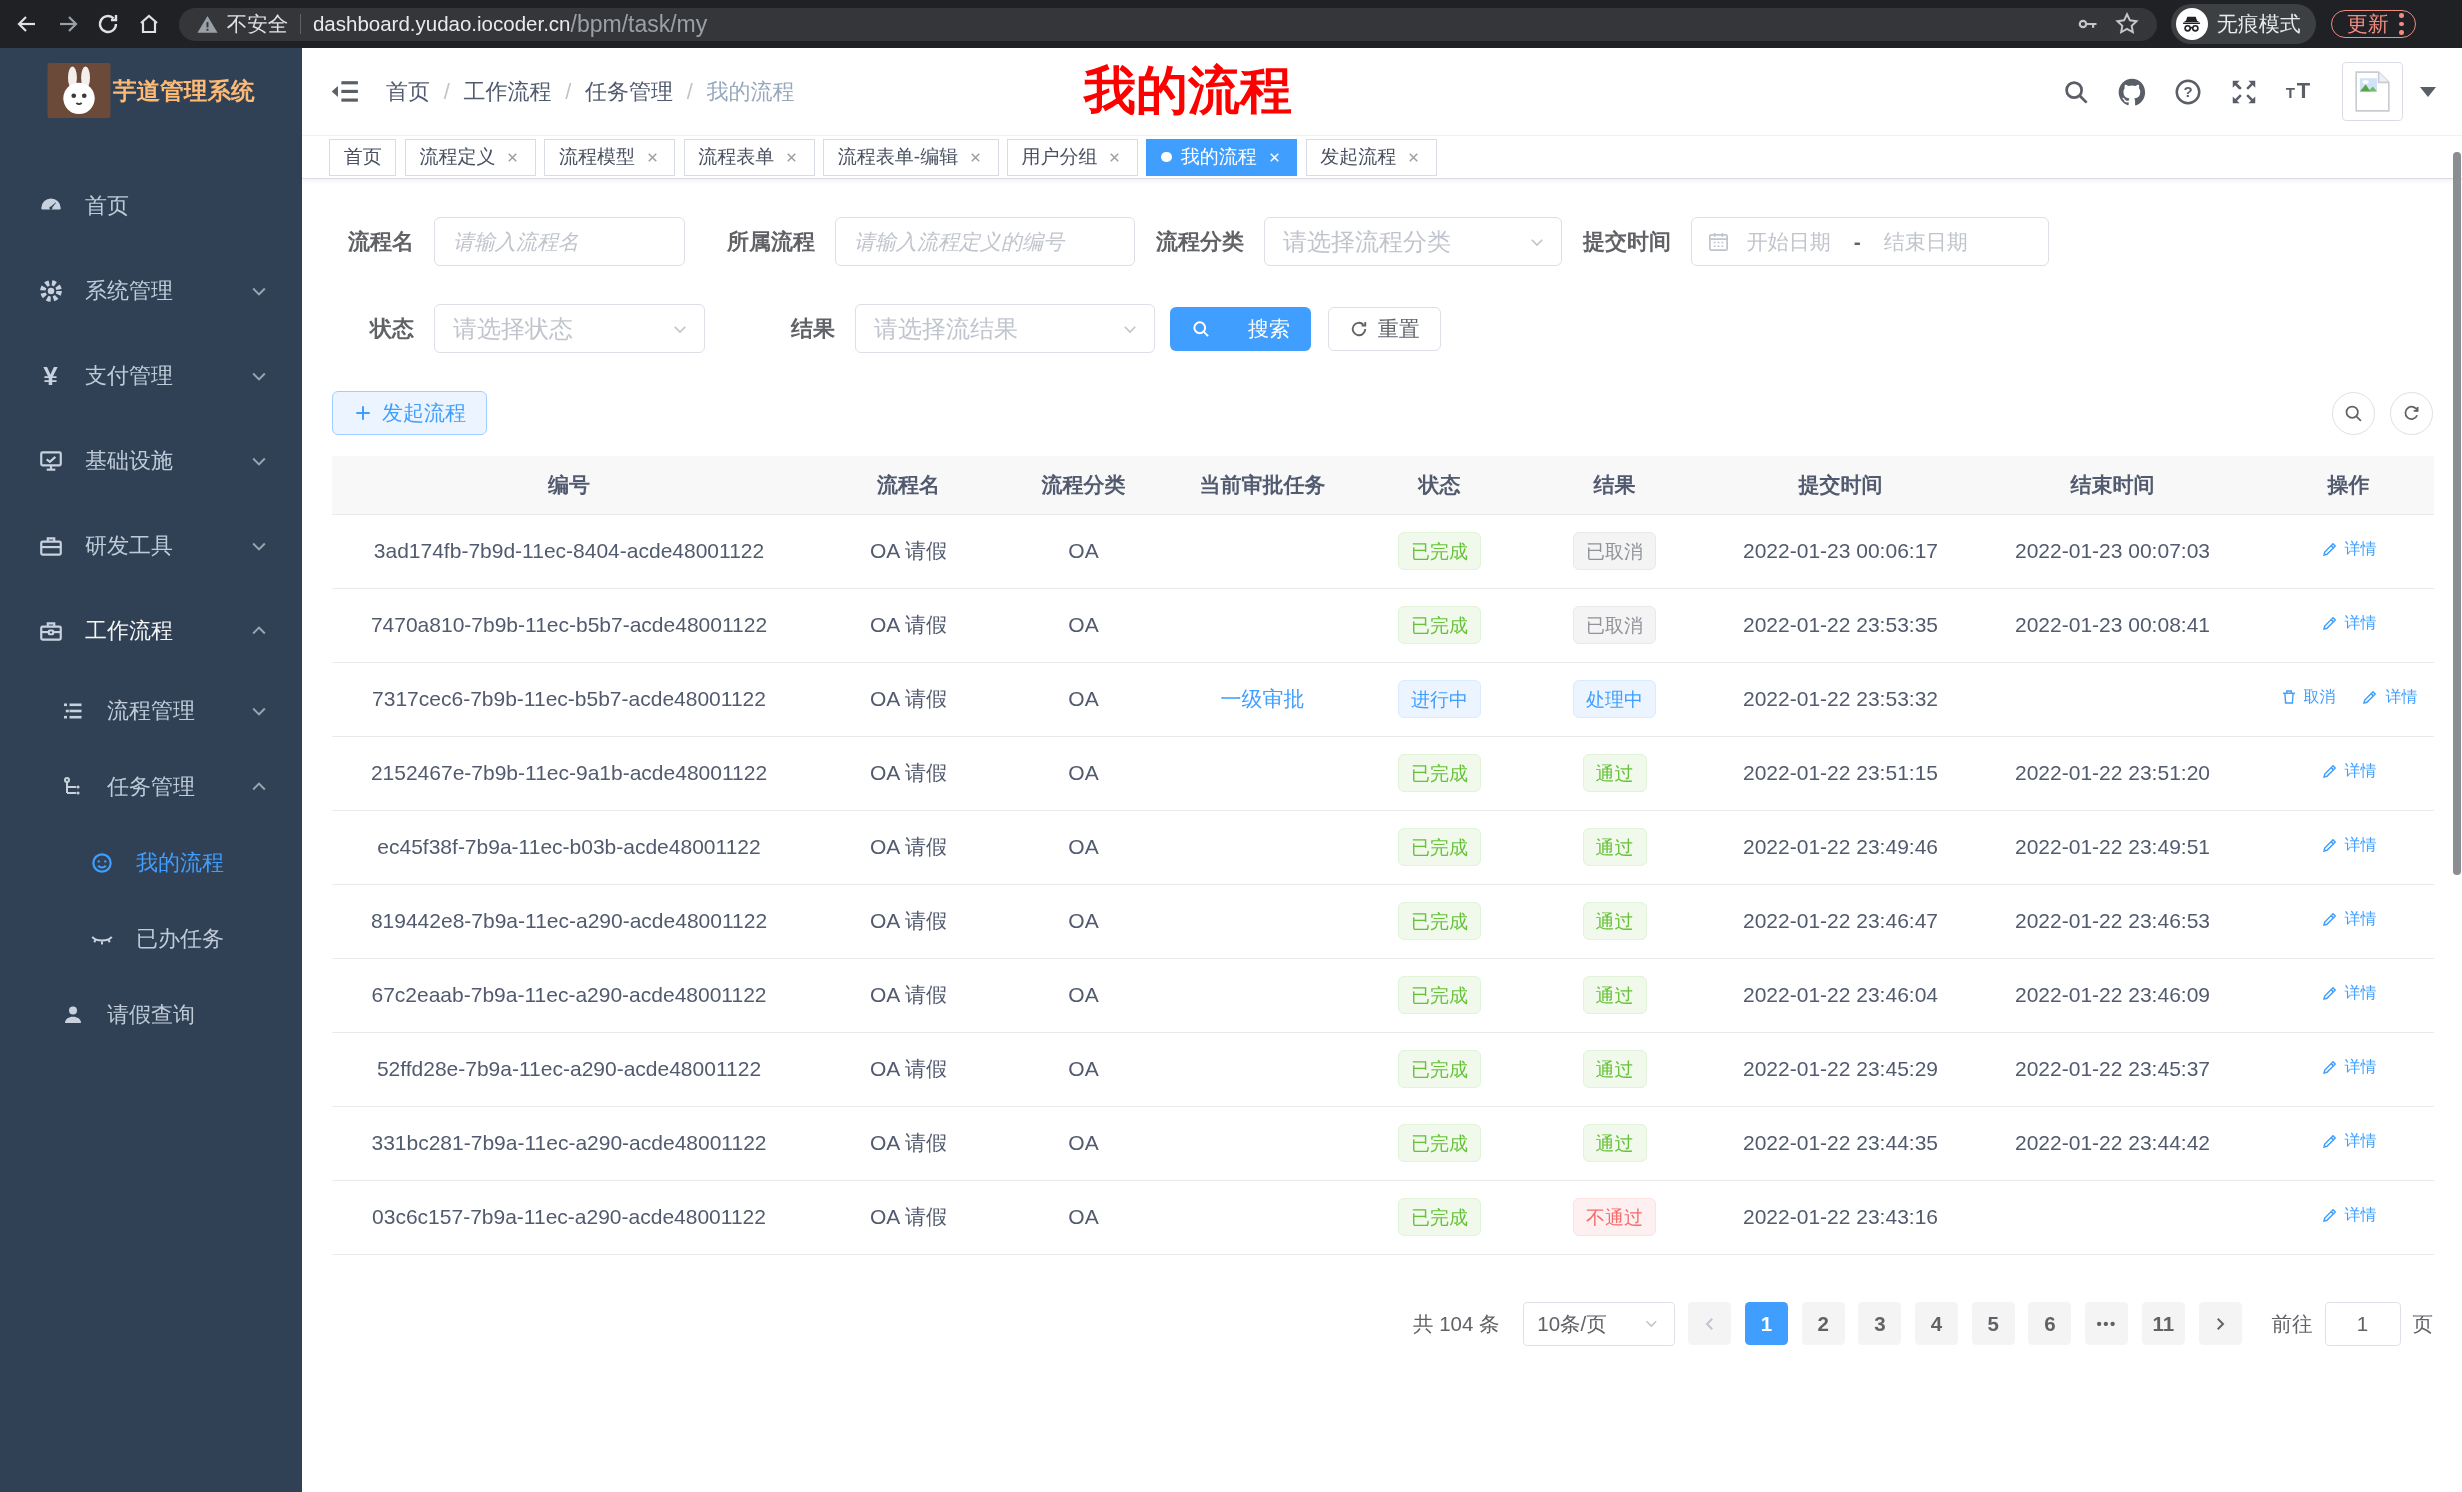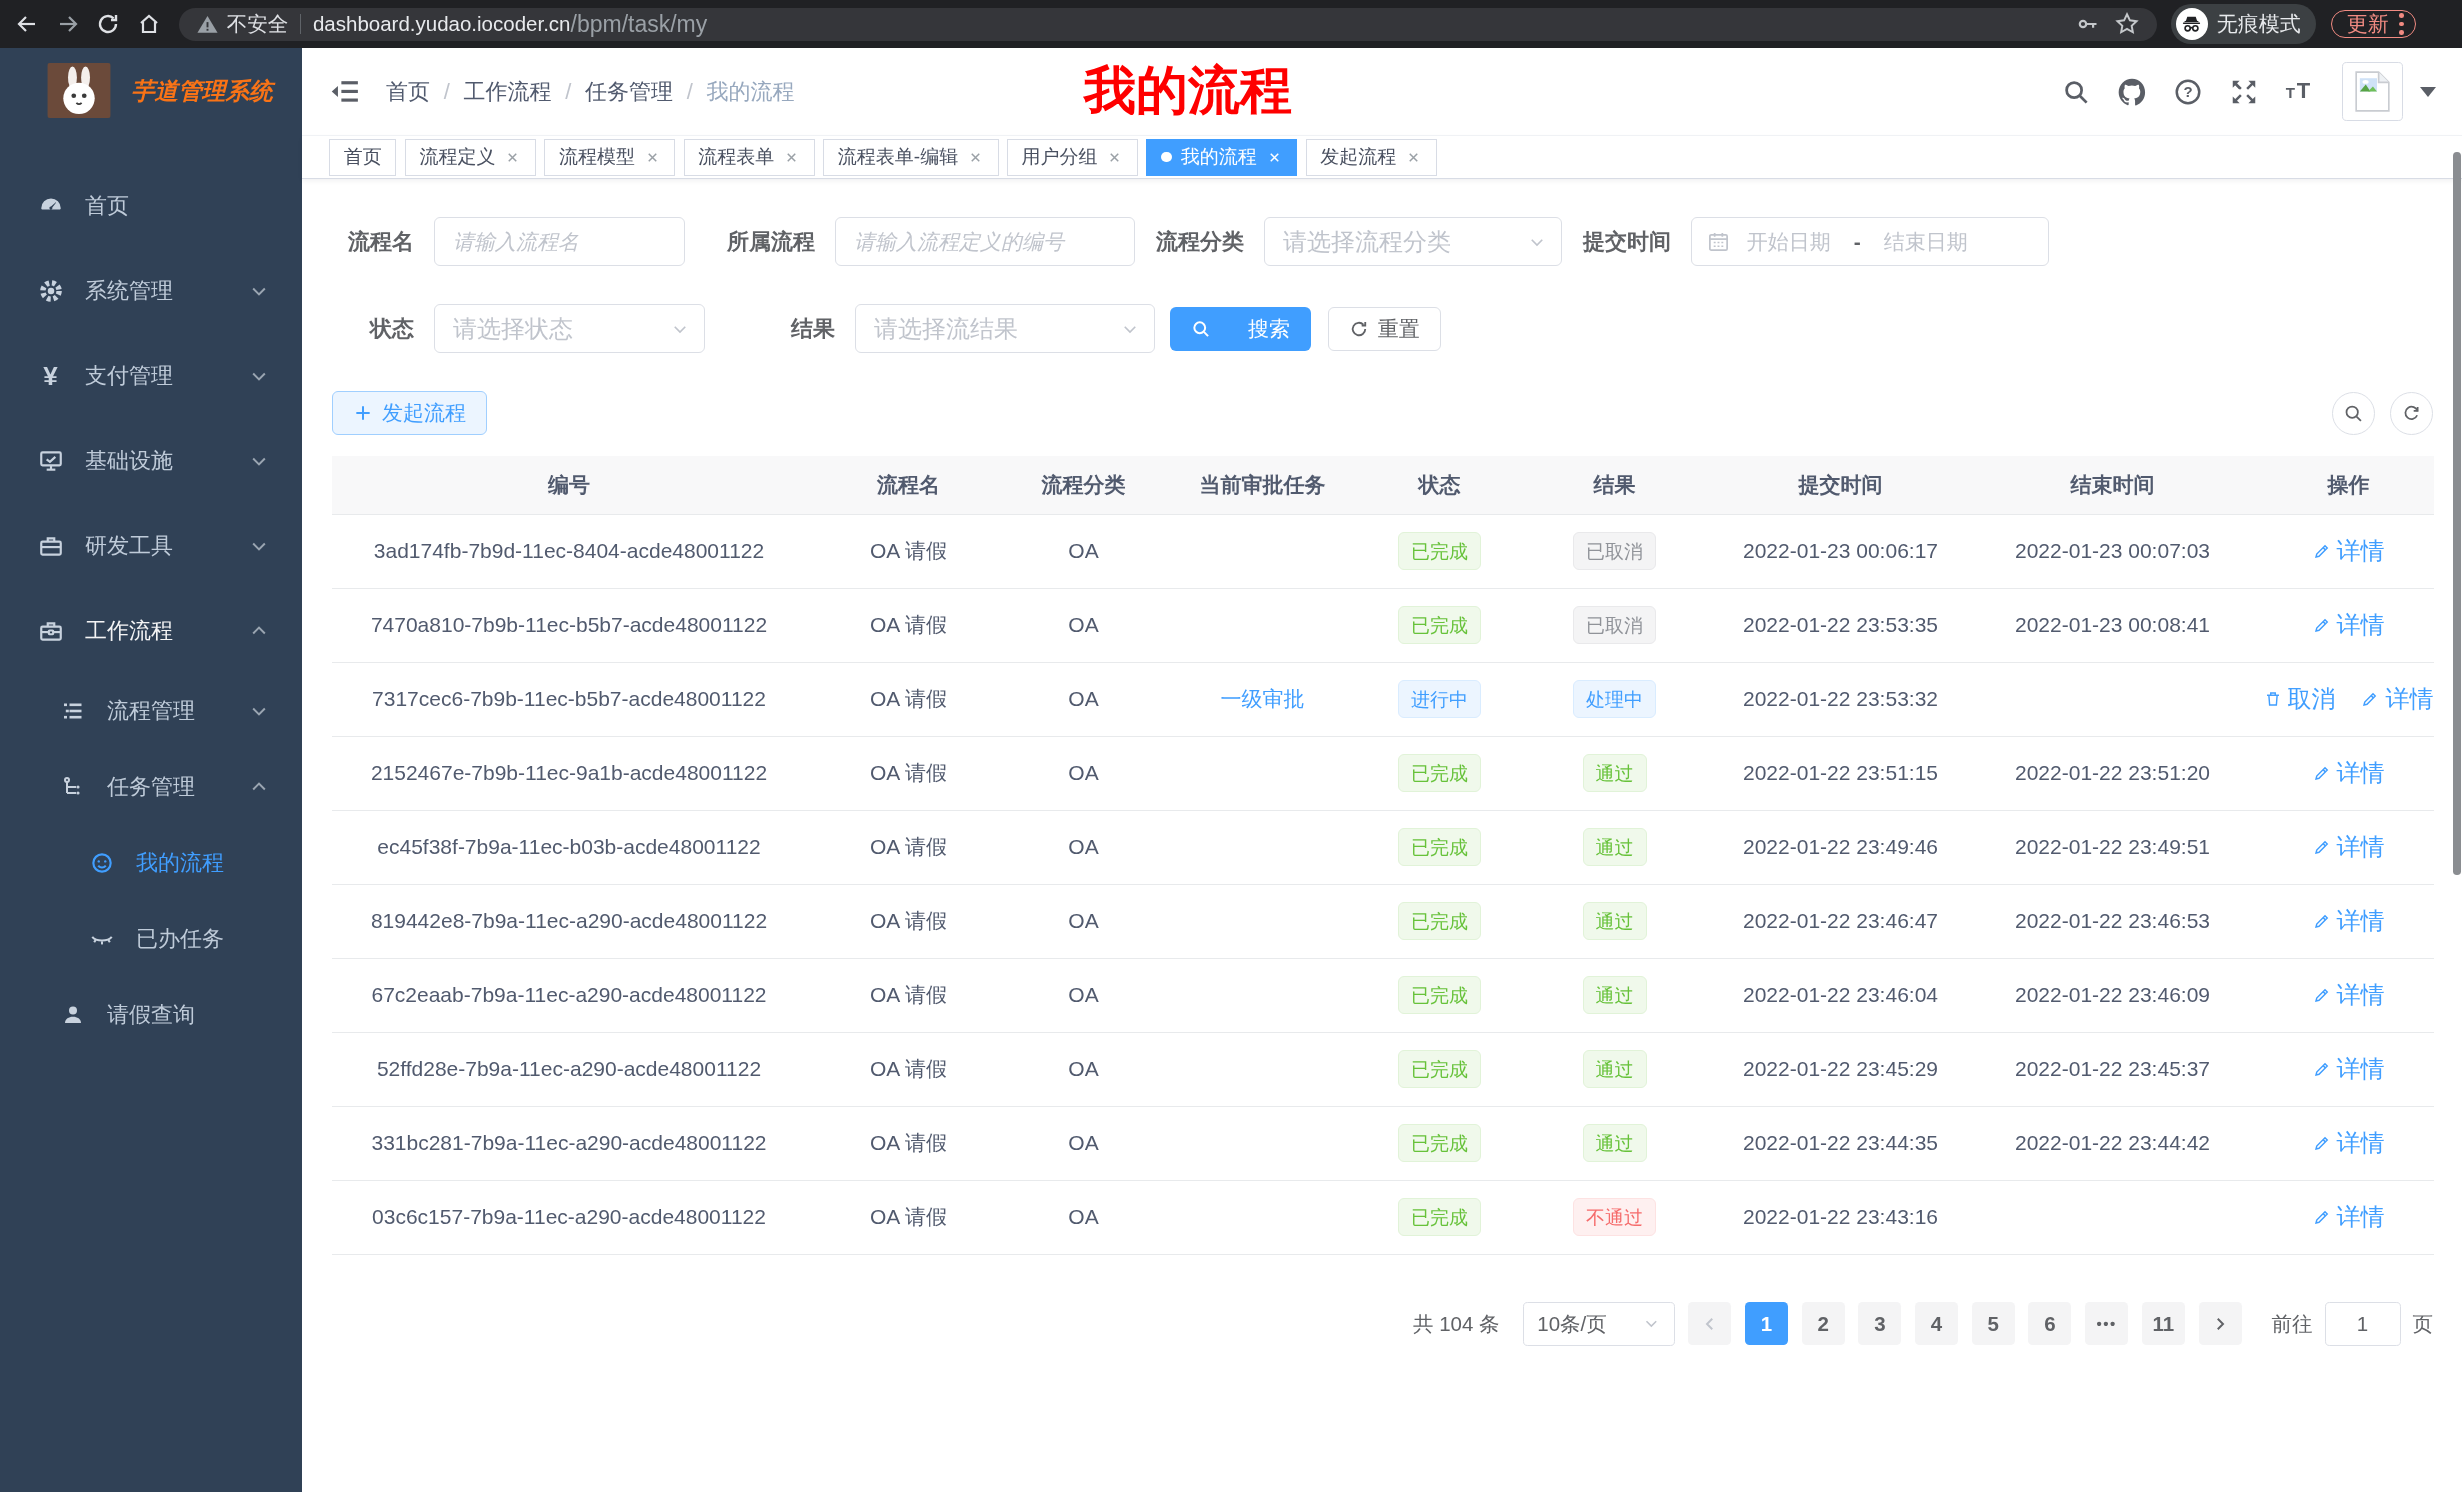--- a/index.html
+++ b/index.html
@@ -26,21 +26,21 @@
   .incog-circle{width:32px;height:32px;background:#fff;border-radius:50%;display:flex;align-items:center;justify-content:center;margin-right:9px;}
   .incog-label{color:#e8eaed;font-size:21px;}
   .update-btn{margin-left:15px;height:28px;border:1.5px solid #f28b82;border-radius:20.5px;display:flex;align-items:center;padding:0 10.7px 0 15px;color:#f28b82;font-size:21px;flex:0 0 auto;cursor:pointer;}
   .kebab{display:flex;flex-direction:column;gap:3.8px;margin-left:10.7px;}
   .kebab i{width:4.6px;height:4.6px;border-radius:50%;background:#f28b82;}
 
   
   .sidebar{position:absolute;top:48px;left:0;width:302px;height:1445px;background:#304156;overflow:hidden;}
   .logo-row{height:85px;display:flex;align-items:center;padding-left:47px;}
   .logo-img{width:64px;height:55px;border-radius:3px;overflow:hidden;flex:0 0 auto;}
-  .logo-title{color:#f97316;font-size:23.6px;font-weight:bold;margin-left:20px;white-space:nowrap;font-style:italic;}
+  .logo-title{color:#fdba74;font-size:23.6px;font-weight:bold;margin-left:2px;white-space:nowrap;}
   .menu{margin-top:30px;}
   .m-item{display:flex;align-items:center;height:85px;color:#bfcbd9;font-size:22px;cursor:pointer;}
   .m-item .mi{width:27px;display:flex;justify-content:center;color:#c8d2de;flex:0 0 auto;}
   .m-item .ml{margin-left:21px;white-space:nowrap;}
   .lv1{padding-left:37px;}
   .lv2{padding-left:59px;height:76px;}
   .lv3{padding-left:88px;height:76px;}
   .m-item .chev{margin-left:auto;margin-right:33px;color:#9aa5b1;}
   .m-item.expanded .ml{color:#f4f4f5;}
   .m-item.active{color:#409eff;}
@@ -99,21 +99,21 @@
   
   table{width:2102px;border-collapse:collapse;table-layout:fixed;margin-top:21px;}
   th{height:58px;background:#f8f8f9;color:#515a6e;font-size:21px;font-weight:bold;text-align:center;white-space:nowrap;}
   td{height:74px;border-bottom:0.8px solid #e8eaec;font-size:21px;color:#515a6e;text-align:center;white-space:nowrap;overflow:hidden;}
   tr.first td{border-top:0.8px solid #e8eaec;}
   .tag{display:inline-block;height:38px;line-height:37px;padding:0 12px;border-radius:6px;font-size:19px;border:0.8px solid transparent;}
   .tag-success{color:#67c23a;background:#f0f9eb;border-color:#e1f3d8;}
   .tag-info{color:#909399;background:#f4f4f5;border-color:#e9e9eb;}
   .tag-primary{color:#409eff;background:#ecf5ff;border-color:#d9ecff;}
   .tag-danger{color:#f56c6c;background:#fef0f0;border-color:#fde2e2;}
-  .lnk{color:#409eff;font-size:24px;display:inline-flex;align-items:center;cursor:pointer;}
+  .lnk{color:#409eff;font-size:16px;display:inline-flex;align-items:center;cursor:pointer;}
   .lnk .lic{margin-right:6px;display:flex;}
   .lnk + .lnk{margin-left:20px;}
   .task-link{color:#409eff;cursor:pointer;}
 
   
   .pagination{display:flex;align-items:center;justify-content:flex-end;margin-top:47px;font-size:20.5px;color:#606266;}
   .pg-total{margin-right:23px;white-space:nowrap;}
   .pg-size{width:152px;height:44px;border:0.8px solid #dcdfe6;border-radius:4.6px;display:flex;align-items:center;justify-content:space-between;padding:0 13.7px;background:#fff;cursor:pointer;white-space:nowrap;}
   .pg-size .sc{color:#c0c4cc;}
   .pg-btn{min-width:43px;height:43px;border-radius:4.6px;background:#f4f4f5;display:inline-flex;align-items:center;justify-content:center;margin-left:13.7px;font-size:20.5px;color:#606266;cursor:pointer;padding:0 6px;font-weight:bold;}

